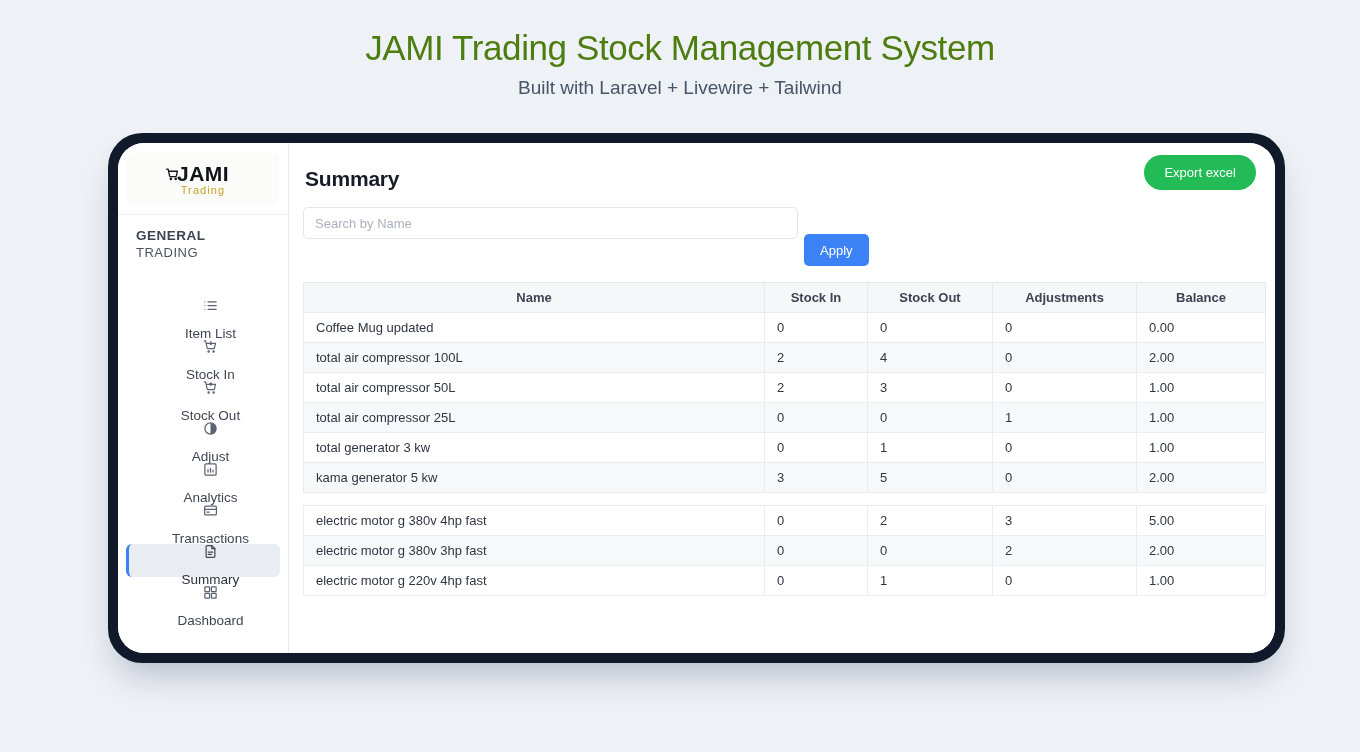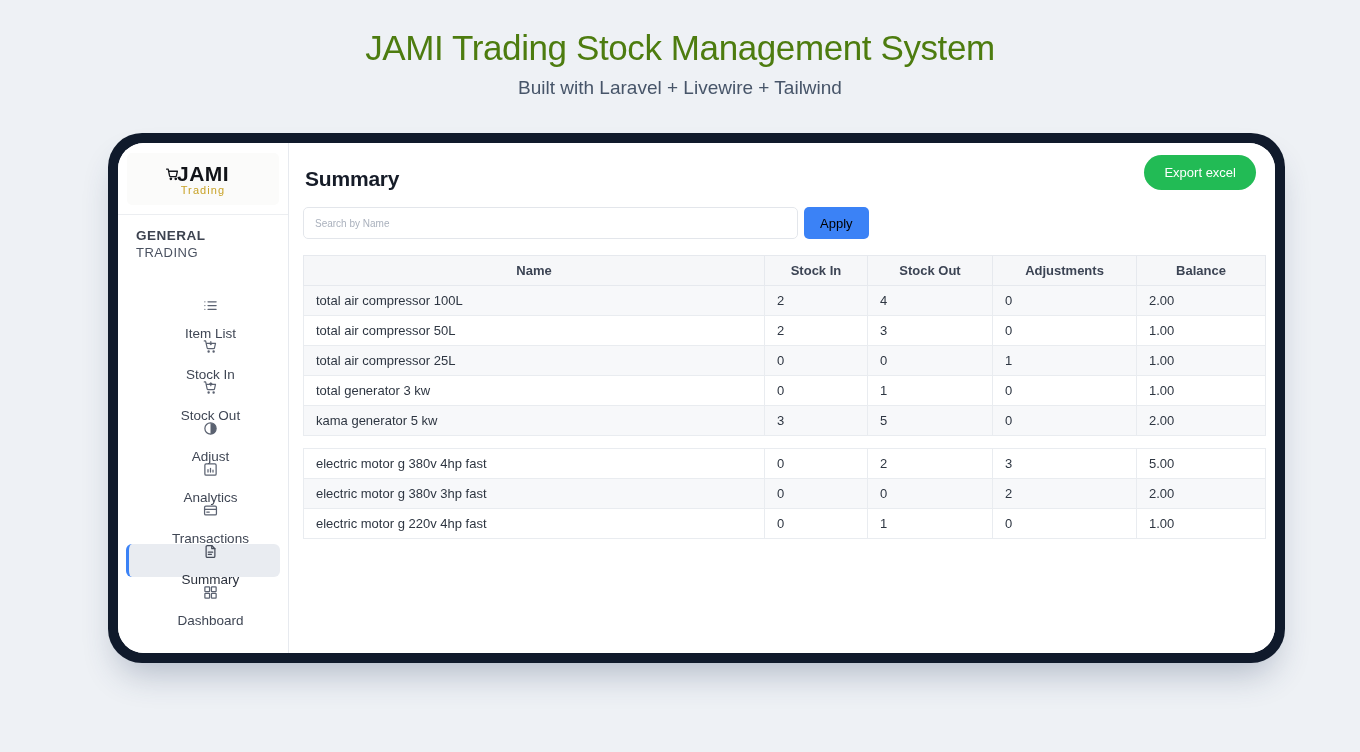--- a/index.html
+++ b/index.html
@@ -191,37 +191,38 @@
     display: flex;
     gap: 6px;
     margin-top: 16px;
   }
   .search-input {
     flex: 0 0 495px;
     height: 32px;
     border: 1px solid #e3e6eb;
     border-radius: 5px;
     padding: 0 11px;
-    font-size: 10px;
+    font-size: 13px;
     color: #2c3340;
     font-family: "Liberation Sans", sans-serif;
     background: #ffffff;
     outline: none;
   }
   .search-input::placeholder { color: #aab1bd; }
   .btn-apply {
     background: #3b82f6;
-    color: #000000;
+    color: #ffffff;
     border: none;
     border-radius: 5px;
     height: 32px;
     padding: 0 16px;
     font-size: 13px;
     cursor: pointer;
     font-family: "Liberation Sans", sans-serif;
+    margin-top: 27px;
   }
 
   
   .table-wrap { margin-top: 16px; }
   table {
     width: 962px;
     border-collapse: collapse;
     table-layout: fixed;
     font-size: 13px;
   }
@@ -392,20 +393,27 @@
           <thead>
             <tr>
               <th>Name</th>
               <th>Stock In</th>
               <th>Stock Out</th>
               <th>Adjustments</th>
               <th>Balance</th>
             </tr>
           </thead>
           <tbody id="table-body">
+              <tr class="odd">
+                <td>Coffee Mug updated</td>
+                <td>0</td>
+                <td>0</td>
+                <td>0</td>
+                <td>0.00</td>
+              </tr>
               <tr class="even">
                 <td>total air compressor 100L</td>
                 <td>2</td>
                 <td>4</td>
                 <td>0</td>
                 <td>2.00</td>
               </tr>
               <tr class="odd">
                 <td>total air compressor 50L</td>
                 <td>2</td>

